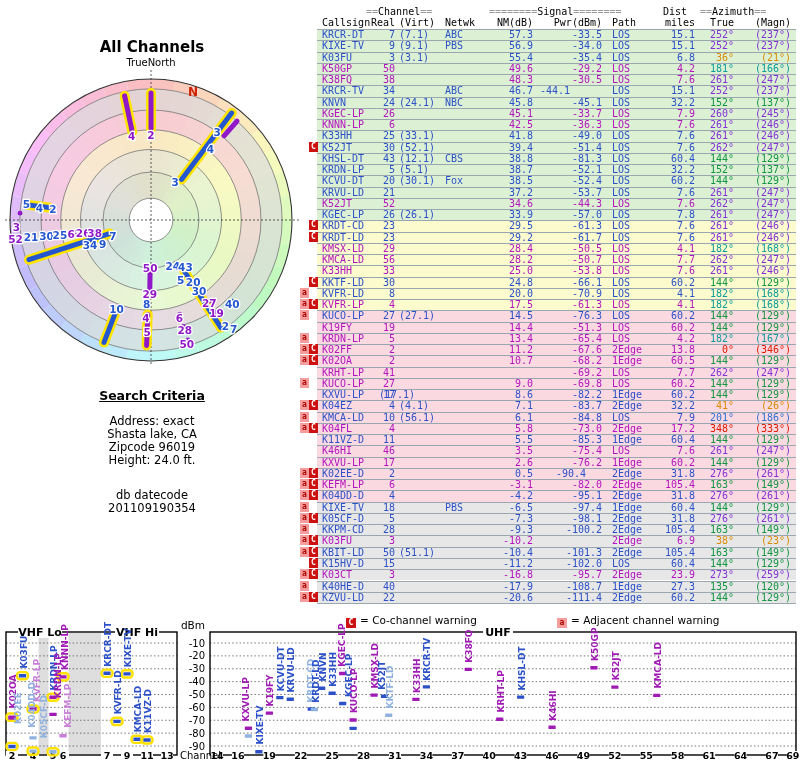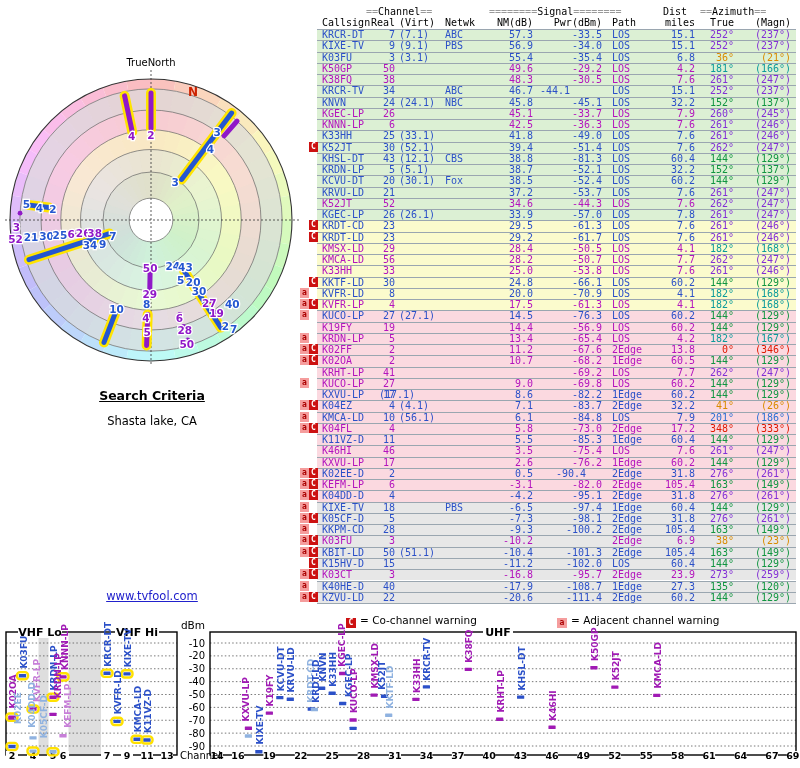--- a/index.html
+++ b/index.html
@@ -27,20 +27,21 @@
   #legend-c{left:346px;} #legend-a{left:557px;}
   .lgbox{display:inline-block;width:10px;height:10px;font-size:8px;font-weight:bold;text-align:center;
          line-height:10px;vertical-align:-1px;margin-right:4px;font-family:"DejaVu Sans Mono",monospace;}
   .lgC{background:#cc1111;color:#fff;} .lgA{background:#f59d9d;color:#aa0000;}
   svg text{font-family:"DejaVu Sans",sans-serif;}
 </style>
 </head>
 <body>
 
 <div id="app">
+  <div class="abs" id="page-title">All Channels</div>
 
   <svg class="abs" id="radar-svg" style="left:2px;top:56px;" width="300" height="318" viewBox="0 0 300 318">
       <path d="M149,23 A141,141 0 0 1 173.4843930510372,25.14210682527866 L171.77048553746457,34.86215934750916 A131.13,131.13 0 0 0 149,32.870000000000005 Z" fill="hsl(5,85%,86%)"></path>
       <path d="M173.4843930510372,25.14210682527866 A141,141 0 0 1 197.2248402089193,31.503340469186924 L193.84910139429493,40.778106636343836 A131.13,131.13 0 0 0 171.77048553746457,34.86215934750916 Z" fill="hsl(15,85%,86%)"></path>
       <path d="M197.2248402089193,31.503340469186924 A141,141 0 0 1 219.5,41.89041806639415 L214.565,50.43808880174656 A131.13,131.13 0 0 0 193.84910139429493,40.778106636343836 Z" fill="hsl(25,85%,86%)"></path>
       <path d="M219.5,41.89041806639415 A141,141 0 0 1 239.63305296580205,55.9877335202241 L233.2887392581959,63.548592173808416 A131.13,131.13 0 0 0 214.565,50.43808880174656 Z" fill="hsl(35,85%,86%)"></path>
       <path d="M239.63305296580205,55.9877335202241 A141,141 0 0 1 257.0122664797759,73.36694703419795 L249.4514078261916,79.7112607418041 A131.13,131.13 0 0 0 233.2887392581959,63.548592173808416 Z" fill="hsl(45,85%,86%)"></path>
       <path d="M257.0122664797759,73.36694703419795 A141,141 0 0 1 271.10958193360585,93.49999999999999 L262.5619111982534,98.43499999999999 A131.13,131.13 0 0 0 249.4514078261916,79.7112607418041 Z" fill="hsl(55,85%,86%)"></path>
       <path d="M271.10958193360585,93.49999999999999 A141,141 0 0 1 281.4966595308131,115.7751597910807 L272.22189336365614,119.15089860570505 A131.13,131.13 0 0 0 262.5619111982534,98.43499999999999 Z" fill="hsl(65,85%,86%)"></path>
       <path d="M281.4966595308131,115.7751597910807 A141,141 0 0 1 287.8578931747213,139.5156069489628 L278.1378406524908,141.2295144625354 A131.13,131.13 0 0 0 272.22189336365614,119.15089860570505 Z" fill="hsl(75,85%,86%)"></path>
@@ -188,26 +189,28 @@
       <text x="230.29586909481645" y="251.68433683363236" text-anchor="middle" font-size="10.5" font-weight="bold" fill="#2456d0" stroke="#fff" stroke-width="2.5" paint-order="stroke">40</text>
       <text x="223.40433532345773" y="273.760403185168" text-anchor="middle" font-size="10.5" font-weight="bold" fill="#2456d0" stroke="#fff" stroke-width="2.5" paint-order="stroke">2</text>
       <text x="231.73452030782784" y="277.2924167437516" text-anchor="middle" font-size="10.5" font-weight="bold" fill="#2456d0" stroke="#fff" stroke-width="2.5" paint-order="stroke">7</text>
       <text x="177.37135303424378" y="266.44266636293116" text-anchor="middle" font-size="10.5" font-weight="bold" fill="#9018c8" stroke="#fff" stroke-width="2.5" paint-order="stroke">6</text>
       <text x="182.80401650004285" y="278.0679558844462" text-anchor="middle" font-size="10.5" font-weight="bold" fill="#9018c8" stroke="#fff" stroke-width="2.5" paint-order="stroke">28</text>
       <text x="184.7556777965812" y="292.1948671971187" text-anchor="middle" font-size="10.5" font-weight="bold" fill="#9018c8" stroke="#fff" stroke-width="2.5" paint-order="stroke">50</text>
     </svg>
 
   <div class="abs" id="search-block">
     <div id="search-head">Search Criteria</div>
+    <div class="crit-line">Address: exact</div>
     <div class="crit-line">Shasta lake, CA</div>
+    <div class="crit-line">Zipcode 96019</div>
+    <div class="crit-line">Height: 24.0 ft.</div>
+    <div class="crit-line" id="datecode">db datecode</div>
+    <div class="crit-line">201109190354</div>
   </div>
 
-  <div class="abs" id="site-link">
-    <a href="#">www.tvfool.com</a>
-  </div>
 
   <div class="abs mono" id="thead">
       <div style="position: absolute; left: 0px; top: 6px; height: 11px;">
         <span class="cell " style="left:366px;width:70px;top:0;text-align:left"><span class="eq">==</span>Channel<span class="eq">==</span></span>
         <span class="cell " style="left:489px;width:135px;top:0;text-align:left"><span class="eq">========</span>Signal<span class="eq">========</span></span>
         <span class="cell " style="left:663px;width:30px;top:0;text-align:left">Dist</span>
         <span class="cell " style="left:700px;width:70px;top:0;text-align:left"><span class="eq">==</span>Azimuth<span class="eq">==</span></span>
       </div>
       <div style="position: absolute; left: 0px; top: 17px; height: 11px;">
         <span class="cell " style="left:322px;width:60px;top:0;text-align:left">Callsign</span>
@@ -479,21 +482,21 @@
       <span class="cell mono" style="left:485px;width:48px;top:310.38px;text-align:right;color:#2b50c8">14.5</span>
       <span class="cell mono" style="left:540px;width:62px;top:310.38px;text-align:right;color:#2b50c8">-76.3</span>
       <span class="cell mono" style="left:612px;width:40px;top:310.38px;text-align:left;color:#2b50c8">LOS</span>
       <span class="cell mono" style="left:650px;width:45px;top:310.38px;text-align:right;color:#2b50c8">60.2</span>
       <span class="cell mono" style="left:698px;width:36px;top:310.38px;text-align:right;color:#109540">144°</span>
       <span class="cell mono" style="left:737px;width:54px;top:310.38px;text-align:right;color:#109540">(129°)</span>
       <div class="rowbg z-p" style="top:321.63px"></div>
       <span class="cell mono" style="left:322px;width:60px;top:321.63px;text-align:left;color:#b314bd">K19FY</span>
       <span class="cell mono" style="left:360px;width:35px;top:321.63px;text-align:right;color:#b314bd">19</span>
       <span class="cell mono" style="left:485px;width:48px;top:321.63px;text-align:right;color:#b314bd">14.4</span>
-      <span class="cell mono" style="left:540px;width:62px;top:321.63px;text-align:right;color:#b314bd">-56.9</span>
+      <span class="cell mono" style="left:540px;width:62px;top:321.63px;text-align:right;color:#b314bd">-51.3</span>
       <span class="cell mono" style="left:612px;width:40px;top:321.63px;text-align:left;color:#b314bd">LOS</span>
       <span class="cell mono" style="left:650px;width:45px;top:321.63px;text-align:right;color:#b314bd">60.2</span>
       <span class="cell mono" style="left:698px;width:36px;top:321.63px;text-align:right;color:#109540">144°</span>
       <span class="cell mono" style="left:737px;width:54px;top:321.63px;text-align:right;color:#109540">(129°)</span>
       <div class="rowbg z-p" style="top:332.89px"></div>
       <div class="warnA" style="left:300px;top:332.89px">a</div>
       <span class="cell mono" style="left:322px;width:60px;top:332.89px;text-align:left;color:#b314bd">KRDN-LP</span>
       <span class="cell mono" style="left:360px;width:35px;top:332.89px;text-align:right;color:#b314bd">5</span>
       <span class="cell mono" style="left:485px;width:48px;top:332.89px;text-align:right;color:#b314bd">13.4</span>
       <span class="cell mono" style="left:540px;width:62px;top:332.89px;text-align:right;color:#b314bd">-65.4</span>

